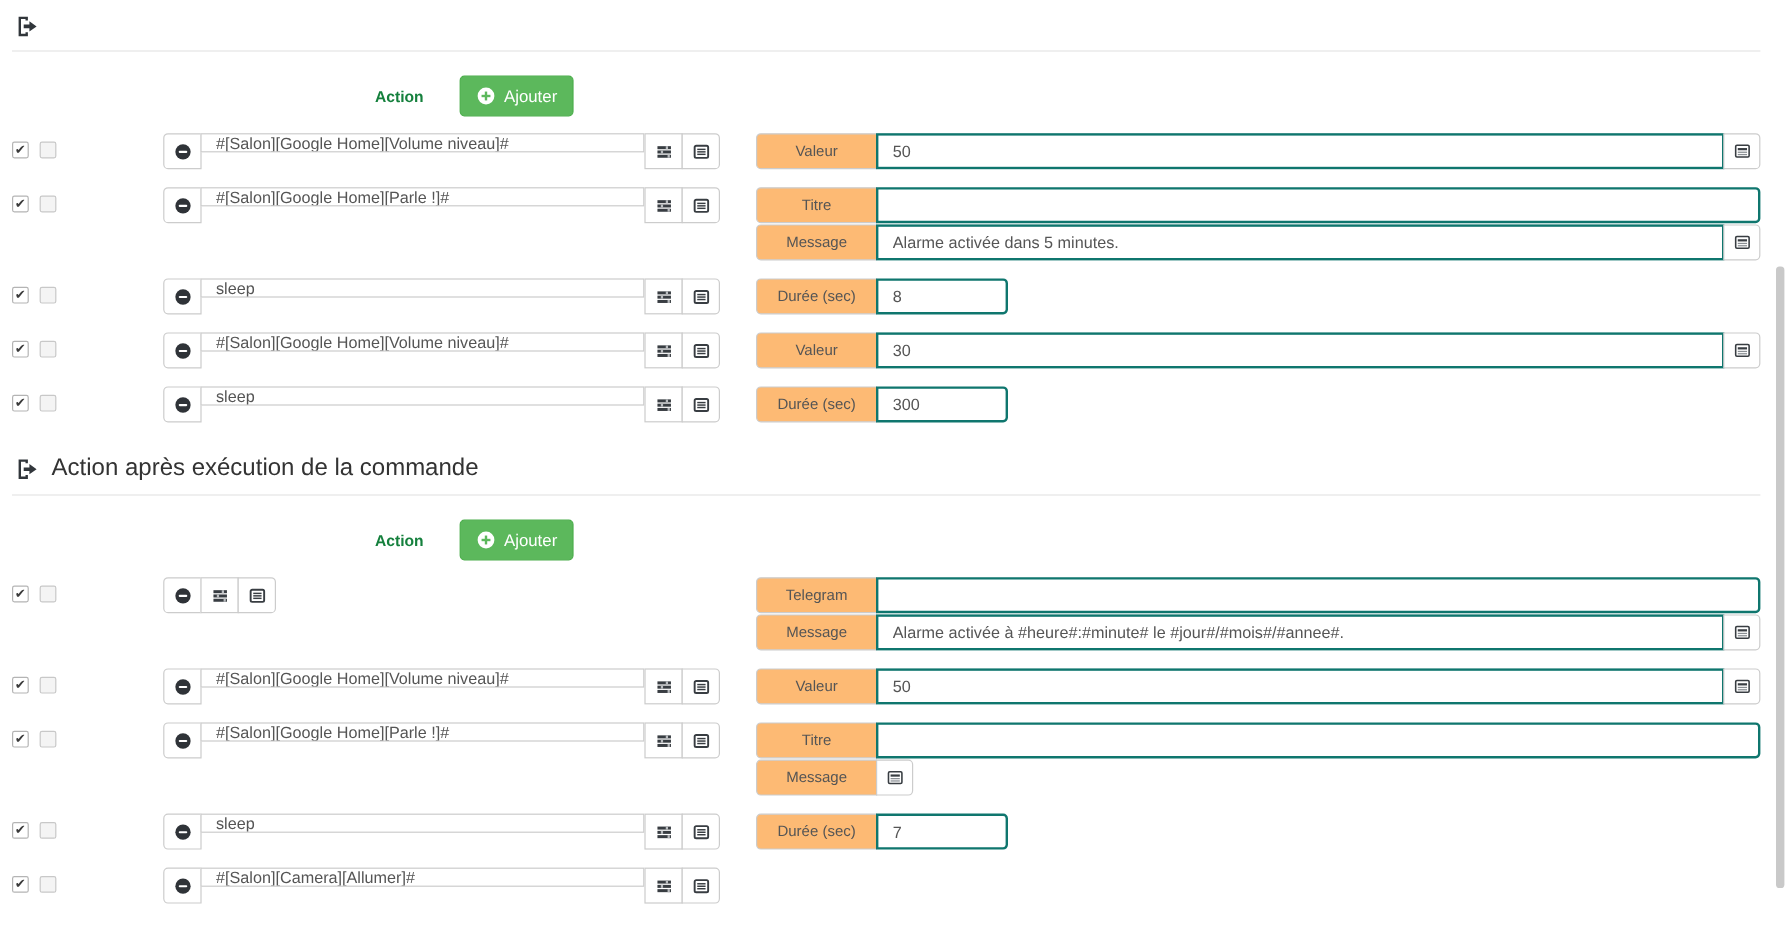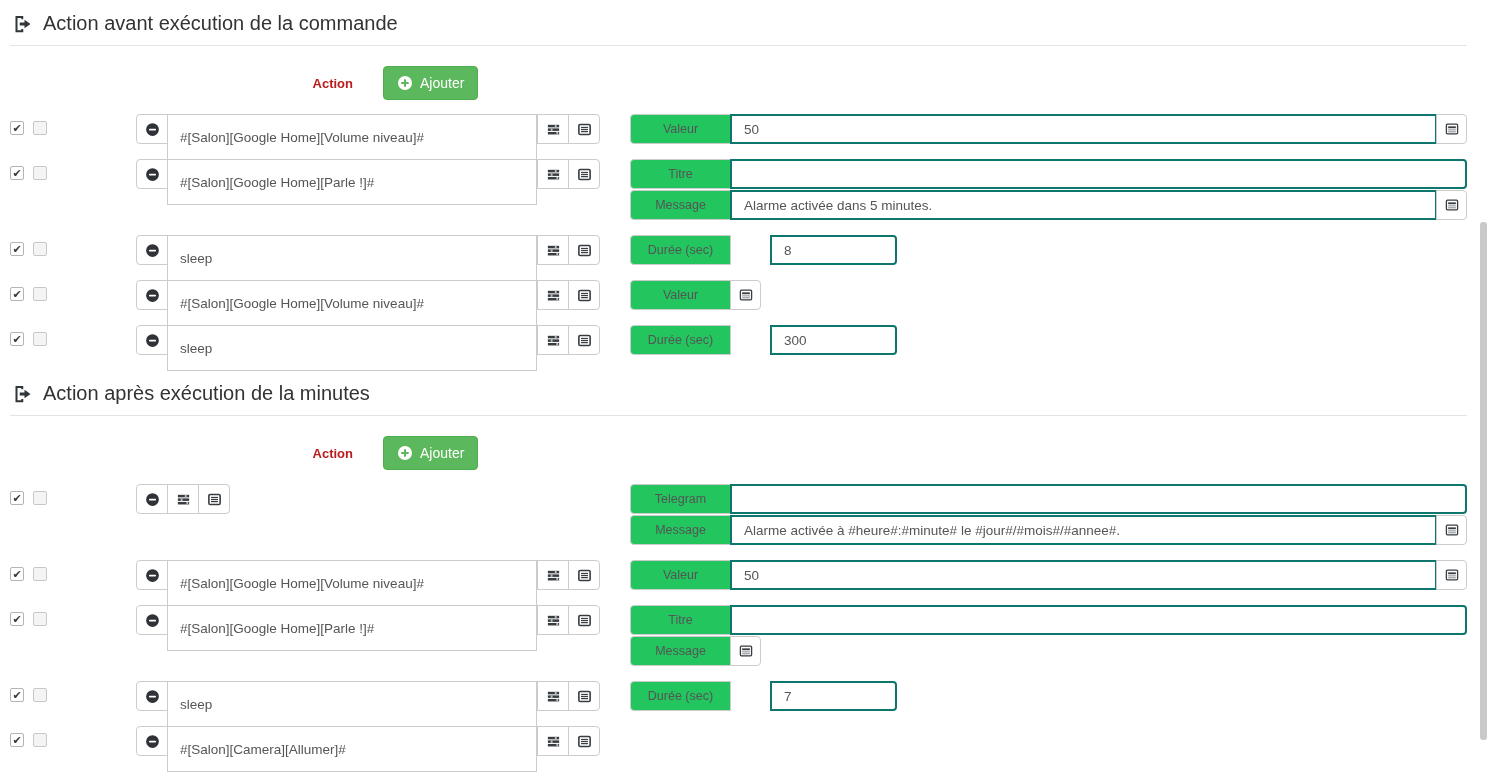--- a/index.html
+++ b/index.html
@@ -50,21 +50,21 @@
     display: flex;
     align-items: center;
     height: 34px;
     margin-bottom: 14px;
   }
   .form-label {
     width: 343px;
     text-align: right;
     font-size: 13px;
     font-weight: 700;
-    color: #b91c1c;
+    color: #15803d;
   }
   .add-btn {
     margin-left: 30px;
     height: 34px;
     padding: 0 13px;
     background: #5cb85c;
     border: 1px solid #4cae4c;
     border-radius: 4px;
     color: #fff;
     font-size: 14px;
@@ -103,36 +103,36 @@
     justify-content: center;
     cursor: pointer;
     padding: 0;
     flex: 0 0 auto;
   }
   .g-btn + .g-btn { margin-left: -1px; }
   .g-btn:first-child { border-radius: 4px 0 0 4px; }
   .g-btn:last-child { border-radius: 0 4px 4px 0; }
   .cmd-input {
     flex: 1;
-    height: 46px;
+    height: 16px;
     border: 1px solid #ccc;
     margin-left: -1px;
     padding: 0 12px;
     font-size: 13.5px;
     color: #555;
     font-family: "Liberation Sans", sans-serif;
     min-width: 0;
   }
 
   .fields { margin-left: 30px; width: 837px; display: flex; flex-direction: column; gap: 1px; }
   .field-row { display: flex; height: 30px; width: 837px; }
-  .field-row.short { width: 267px; gap: 40px; }
+  .field-row.short { width: 210px; }
   .addon {
     width: 101px; flex: 0 0 auto;
-    background: #22c55e;
+    background: #fdba74;
     border: 1px solid #ccc;
     border-radius: 4px 0 0 4px;
     display: inline-flex;
     align-items: center;
     justify-content: center;
     font-size: 12.5px;
     color: #555;
   }
   .field-input {
     flex: 1;
@@ -177,21 +177,20 @@
 
   <div class="content">
   <section>
     <div class="section-header">
       <span class="section-icon">
         <svg width="20" height="20" viewBox="0 0 16 16">
           <path d="M2 1.5h6.2v2.6H6.6V3.1H3.6v9.8h3v-1h1.6v2.6H2z" fill="#31363b"></path>
           <path d="M9.2 4.6 14 8l-4.8 3.4V9.2H5.4V6.8h3.8z" fill="#31363b"></path>
         </svg>
       </span>
-      <h2 class="section-title">Action avant exécution de la commande</h2>
     </div>
     <div class="form-line">
       <span class="form-label">Action</span>
       <button class="add-btn">
         <span>
           <svg width="16" height="16" viewBox="0 0 16 16">
             <circle cx="8" cy="8" r="7" fill="#ffffff"></circle>
             <rect x="4.3" y="7" width="7.4" height="2" fill="#5cb85c"></rect>
             <rect x="7" y="4.3" width="2" height="7.4" fill="#5cb85c"></rect>
           </svg>
@@ -399,20 +398,21 @@
             <rect x="4.3" y="5.2" width="7.4" height="1.3" fill="#383d42"></rect>
             <rect x="4.3" y="7.4" width="7.4" height="1.3" fill="#383d42"></rect>
             <rect x="4.3" y="9.6" width="7.4" height="1.3" fill="#383d42"></rect>
           </svg>
         </span>
       </button>
     </div>
     <div class="fields">
   <div class="field-row has-icon">
     <span class="addon">Valeur</span>
+    <input class="field-input" type="text" value="30" style="">
     <button class="helper-btn">
       <span>
         <svg width="14" height="14" viewBox="0 0 16 16">
           <rect x="1.6" y="2.4" width="12.8" height="11.2" rx="1.2" fill="none" stroke="#383d42" stroke-width="1.5"></rect>
           <rect x="3.6" y="5" width="8.8" height="2.1" fill="#383d42"></rect>
           <rect x="3.6" y="8.4" width="8.8" height="1.2" fill="#8a8f94"></rect>
           <rect x="3.6" y="10.6" width="8.8" height="1.2" fill="#8a8f94"></rect>
         </svg>
       </span>
     </button>
@@ -470,21 +470,21 @@
   </section>
 
   <section>
     <div class="section-header">
       <span class="section-icon">
         <svg width="20" height="20" viewBox="0 0 16 16">
           <path d="M2 1.5h6.2v2.6H6.6V3.1H3.6v9.8h3v-1h1.6v2.6H2z" fill="#31363b"></path>
           <path d="M9.2 4.6 14 8l-4.8 3.4V9.2H5.4V6.8h3.8z" fill="#31363b"></path>
         </svg>
       </span>
-      <h2 class="section-title">Action après exécution de la minutes</h2>
+      <h2 class="section-title">Action après exécution de la commande</h2>
     </div>
     <div class="form-line">
       <span class="form-label">Action</span>
       <button class="add-btn">
         <span>
           <svg width="16" height="16" viewBox="0 0 16 16">
             <circle cx="8" cy="8" r="7" fill="#ffffff"></circle>
             <rect x="4.3" y="7" width="7.4" height="2" fill="#5cb85c"></rect>
             <rect x="7" y="4.3" width="2" height="7.4" fill="#5cb85c"></rect>
           </svg>

